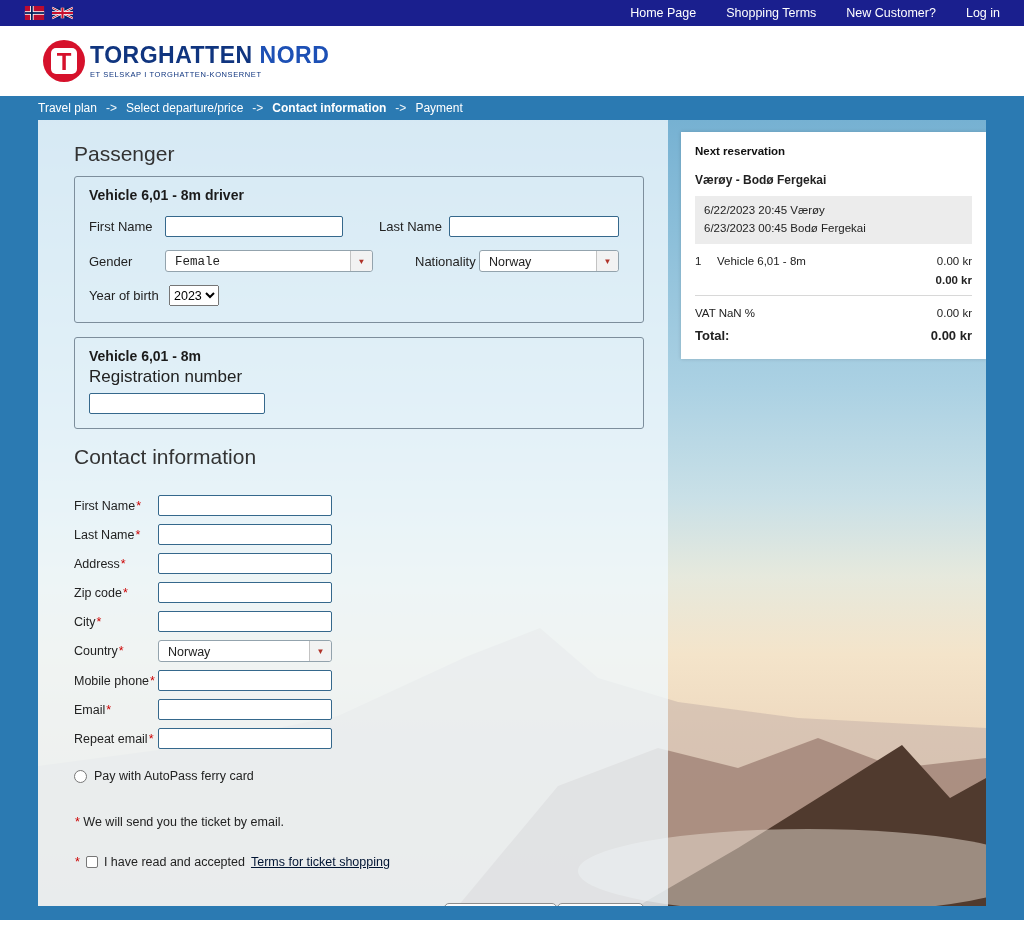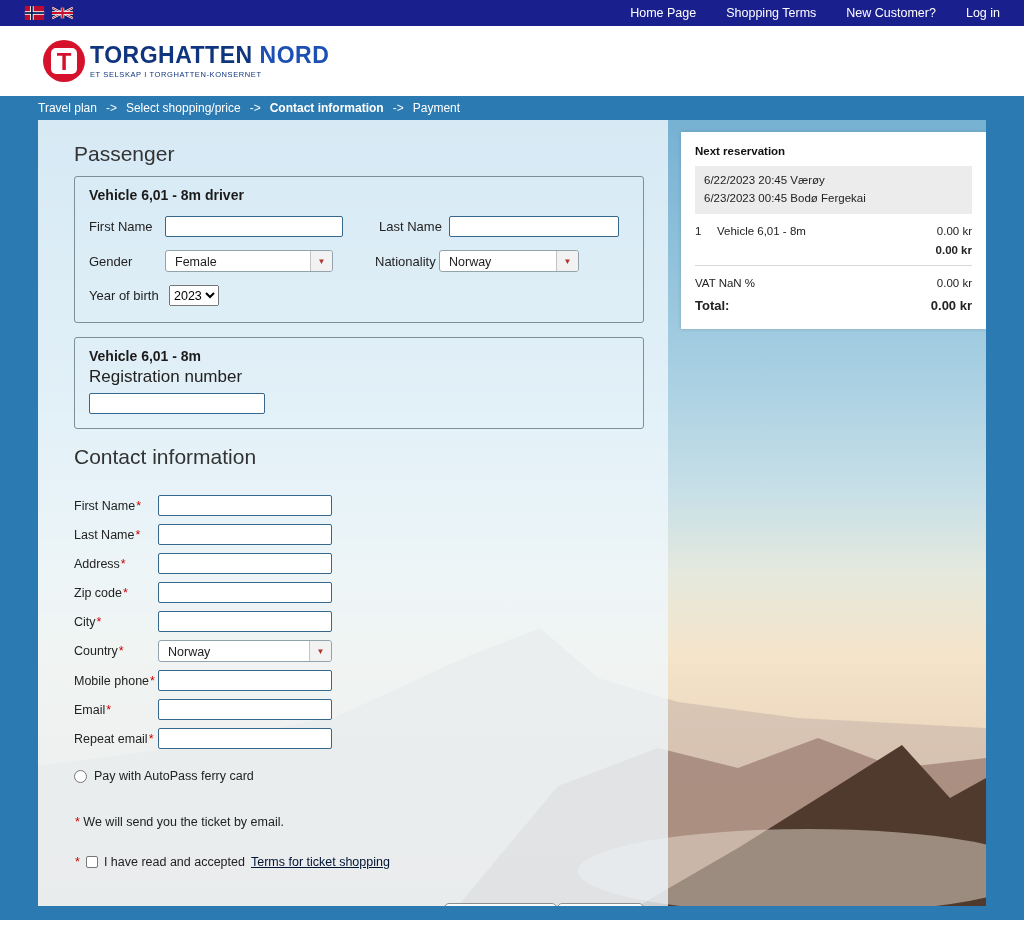--- a/index.html
+++ b/index.html
@@ -155,21 +155,21 @@
     </div>
     <div class="brand-sub">ET SELSKAP I TORGHATTEN-KONSERNET</div>
   </div>
 </div>
 
 <div class="frame">
 
   <div class="breadcrumb">
     <span class="bc-item">Travel plan</span>
     <span class="bc-sep">-&gt;</span>
-    <span class="bc-item">Select shopping/price</span>
+    <span class="bc-item">Select departure/price</span>
     <span class="bc-sep">-&gt;</span>
     <span class="bc-item active">Contact information</span>
     <span class="bc-sep">-&gt;</span>
     <span class="bc-item">Payment</span>
   </div>
 
   <div class="content">
 
     <svg class="mountains" viewBox="0 0 948 340" preserveAspectRatio="none">
       <path d="M0,200 L150,180 L300,150 L430,90 L502,62 L560,112 L640,136 L760,152 L948,162 L948,340 L0,340 Z" fill="#c7b3a9" opacity="0.55"></path>
@@ -187,21 +187,21 @@
 
         <div class="f-row">
           <span class="f-label" style="width:76px;">First Name</span>
           <input class="text-input" style="width: 178px;">
           <span class="f-label" style="width:70px; margin-left:36px;">Last Name</span>
           <input class="text-input" style="width: 170px;">
         </div>
 
         <div class="f-row">
           <span class="f-label" style="width:76px;">Gender</span>
-          <div class="combo" style="width:168px;">
+          <div class="combo" style="width:208px;font-family:Liberation Mono, monospace;">
             <span class="combo-value">Female</span>
             <span class="combo-btn">▼</span>
           </div>
           <span class="f-label" style="width:64px; margin-left:42px;">Nationality</span>
           <div class="combo" style="width:140px;">
             <span class="combo-value">Norway</span>
             <span class="combo-btn">▼</span>
           </div>
         </div>
 
@@ -280,20 +280,21 @@
 
       <div class="buttons-row">
         <button class="btn">Previous Step</button>
         <button class="btn">Next step</button>
       </div>
 
     </div>
 
     <div class="reservation">
       <div class="res-title">Next reservation</div>
+      <div class="res-route">Værøy  -  Bodø Fergekai</div>
       <div class="res-times">
         <div>6/22/2023 20:45 Værøy</div>
         <div>6/23/2023 00:45 Bodø Fergekai</div>
       </div>
       <div class="res-item">
         <span class="res-qty">1</span>
         <span class="res-name">Vehicle 6,01 - 8m</span>
         <span>0.00 kr</span>
       </div>
       <div class="res-subtotal">0.00 kr</div>

